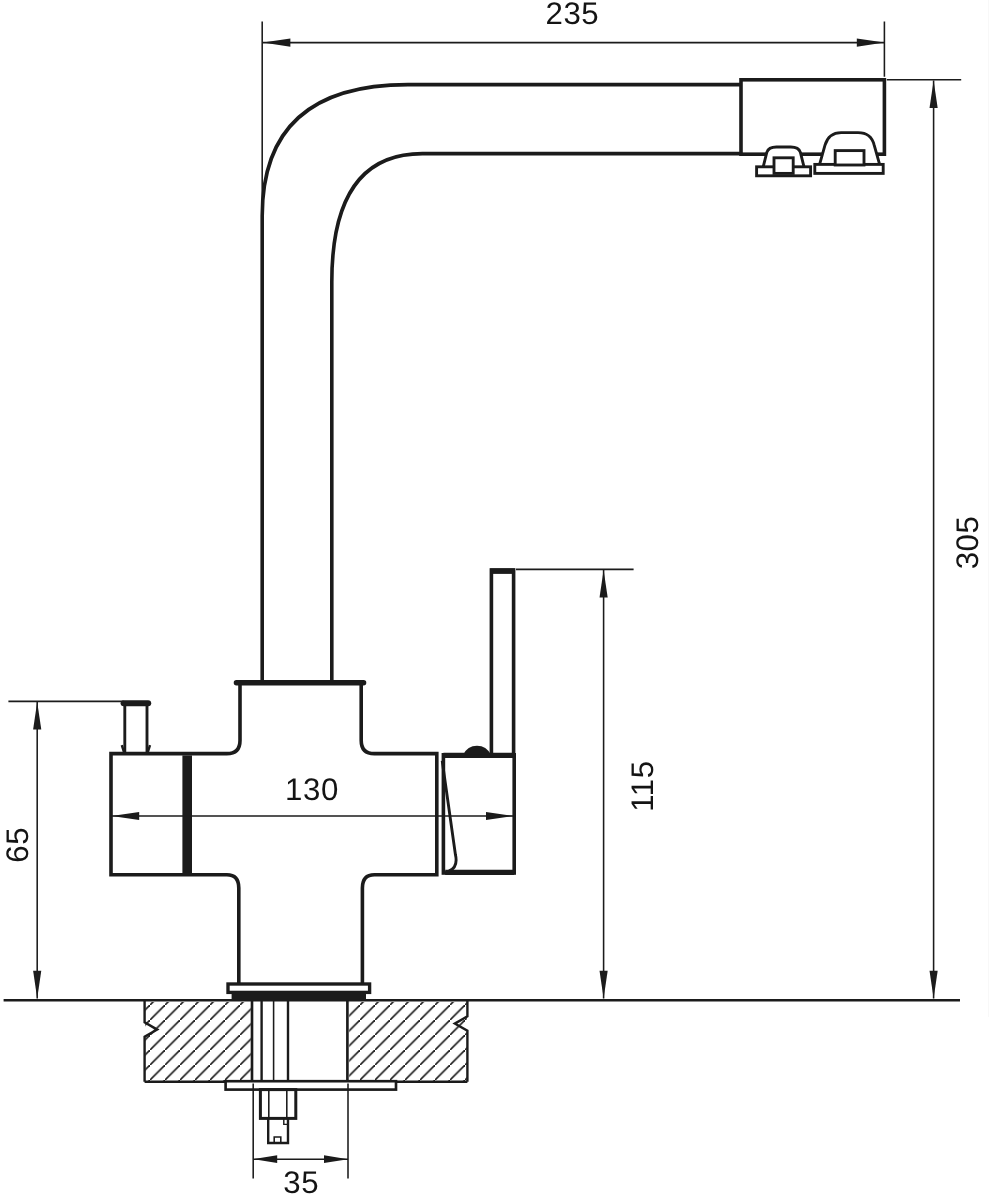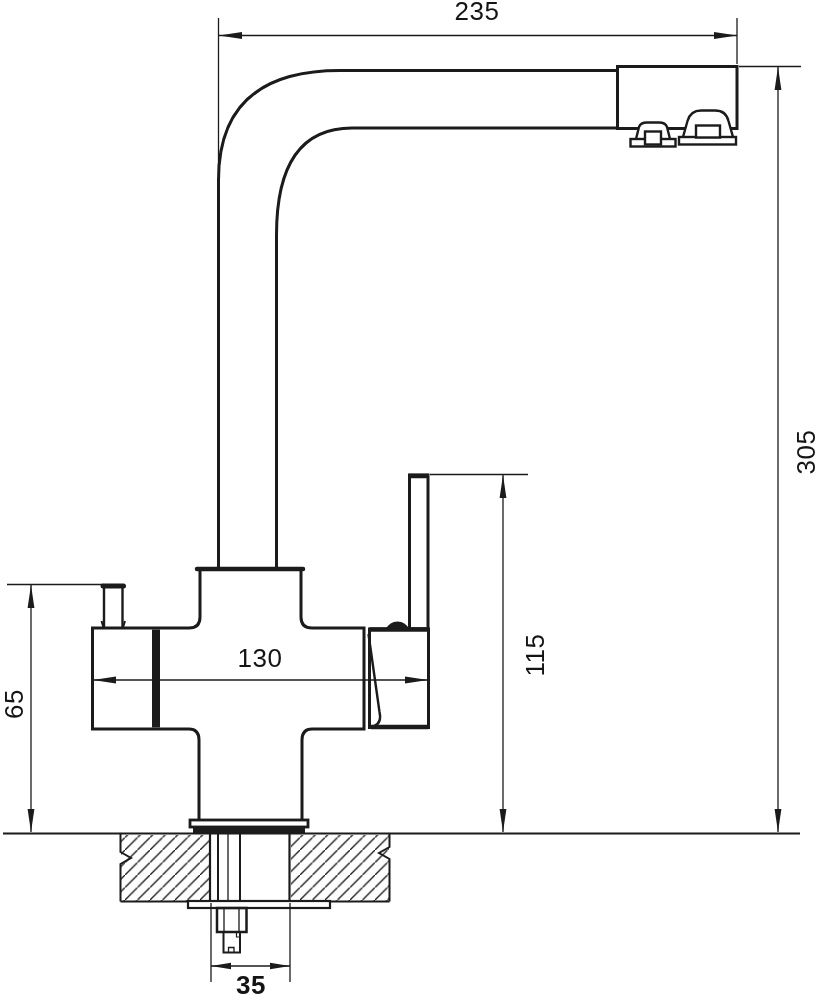--- a/index.html
+++ b/index.html
@@ -156,15 +156,15 @@
 <div class="dim-label" style="left:477px;top:11px;">235</div>
 
 <div class="dim-label vert" style="left:806px;top:452px;">305</div>
 
 <div class="dim-label" style="left:260px;top:658px;">130</div>
 
 <div class="dim-label vert" style="left:535px;top:655px;">115</div>
 
 <div class="dim-label vert" style="left:14px;top:704px;">65</div>
 
-<div class="dim-label" style="left:251px;top:985px;font-weight:bold;">35</div>
+<div class="dim-label" style="left:251px;top:985px;">35</div>
 
 </div>
 
 </body></html>

